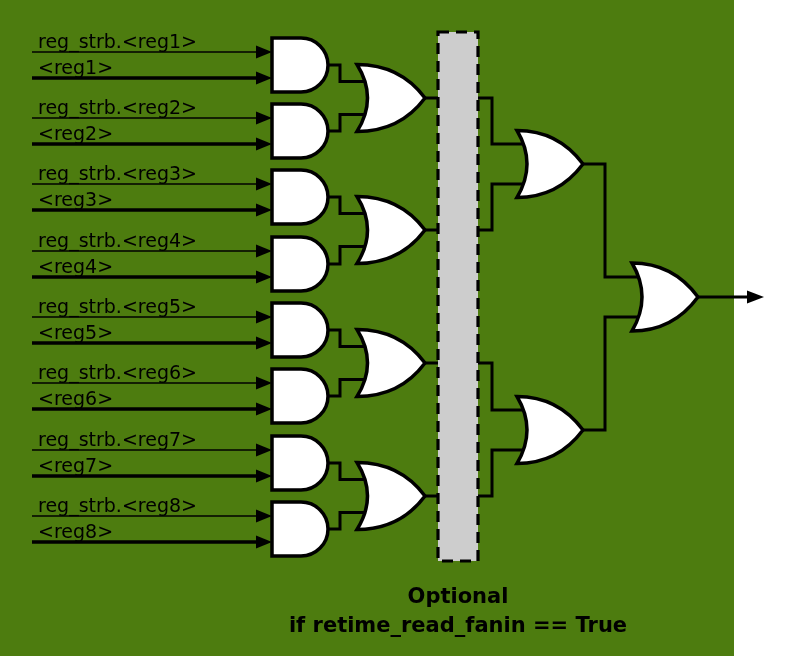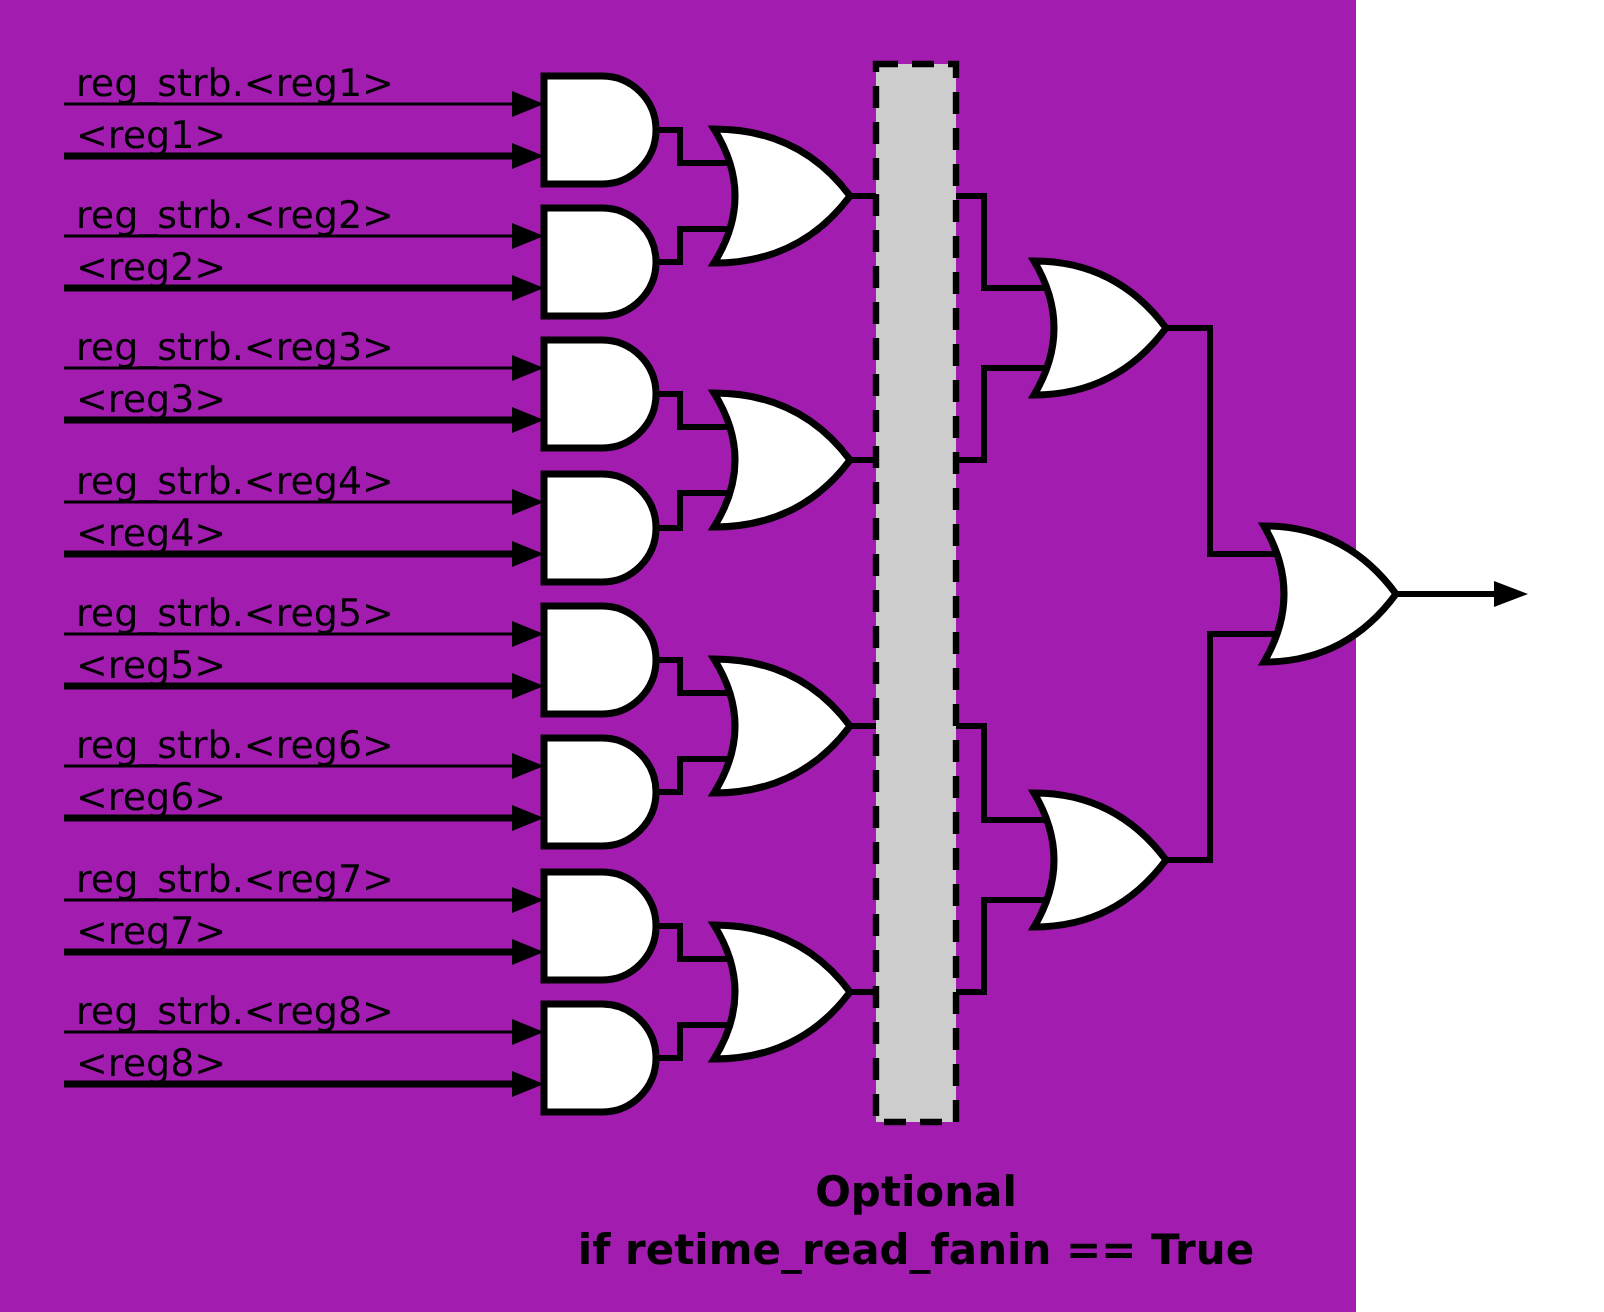--- a/index.html
+++ b/index.html
@@ -1,20 +1,20 @@
 <!DOCTYPE html>
 <html><head>
 <meta charset="utf-8">
 <style>
   html, body { margin: 0; padding: 0; background: #ffffff; }
   .page {
     position: relative;
-    width: 678px;
+    width: 734px;
     height: 656px;
-    background: #a21caf;
+    background: #4d7c0f;
     font-family: "DejaVu Sans", sans-serif;
   }
   svg { display: block; }
   .thin-wire  { stroke: #000000; stroke-width: 1.6; }
   .bus-wire   { stroke: #000000; stroke-width: 3.4; }
   .wire       { stroke: #000000; stroke-width: 3;   fill: none; }
   .gate       { fill: #ffffff; stroke: #000000; stroke-width: 3.5; }
   .arrowhead  { fill: #000000; stroke: none; }
   .optbox     { stroke: #000000; stroke-width: 3.2; stroke-dasharray: 11 7; }
   .lbl        { font: 19px "DejaVu Sans", sans-serif; fill: #000000; }

